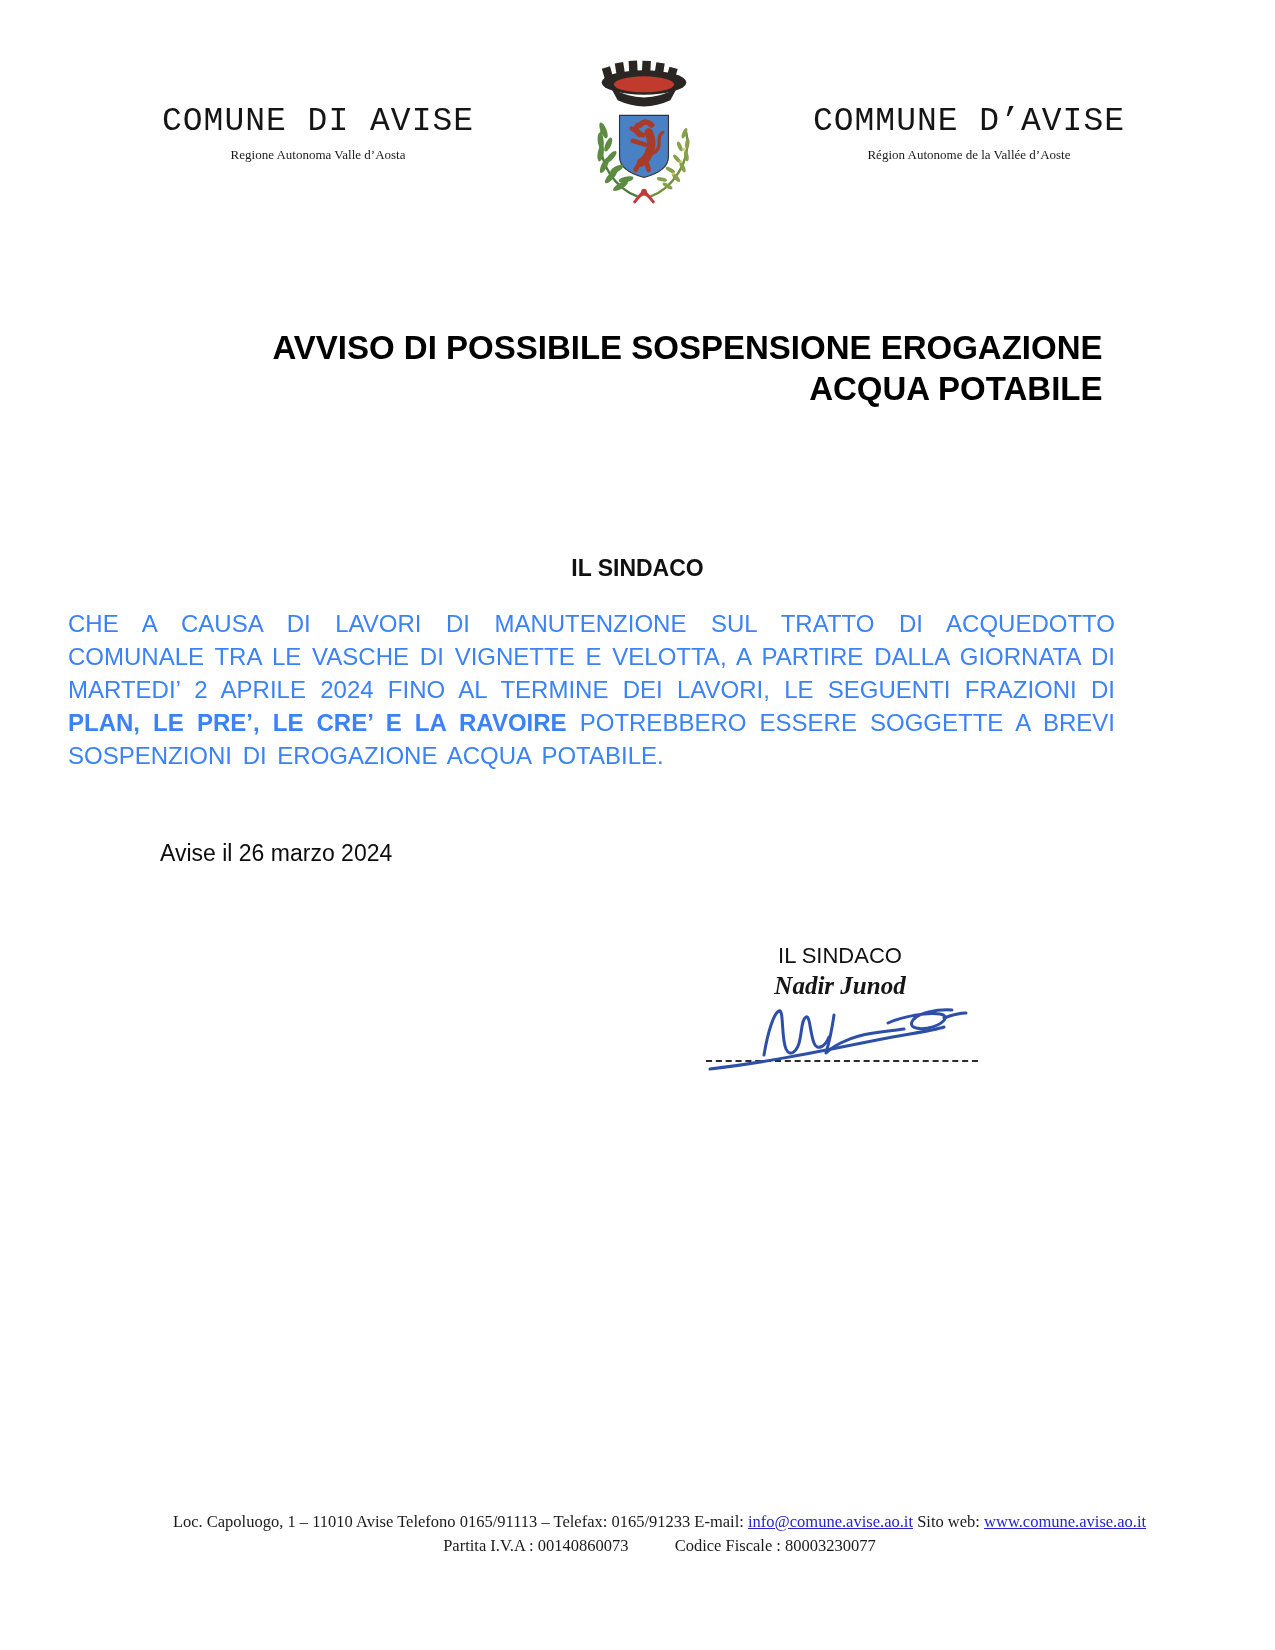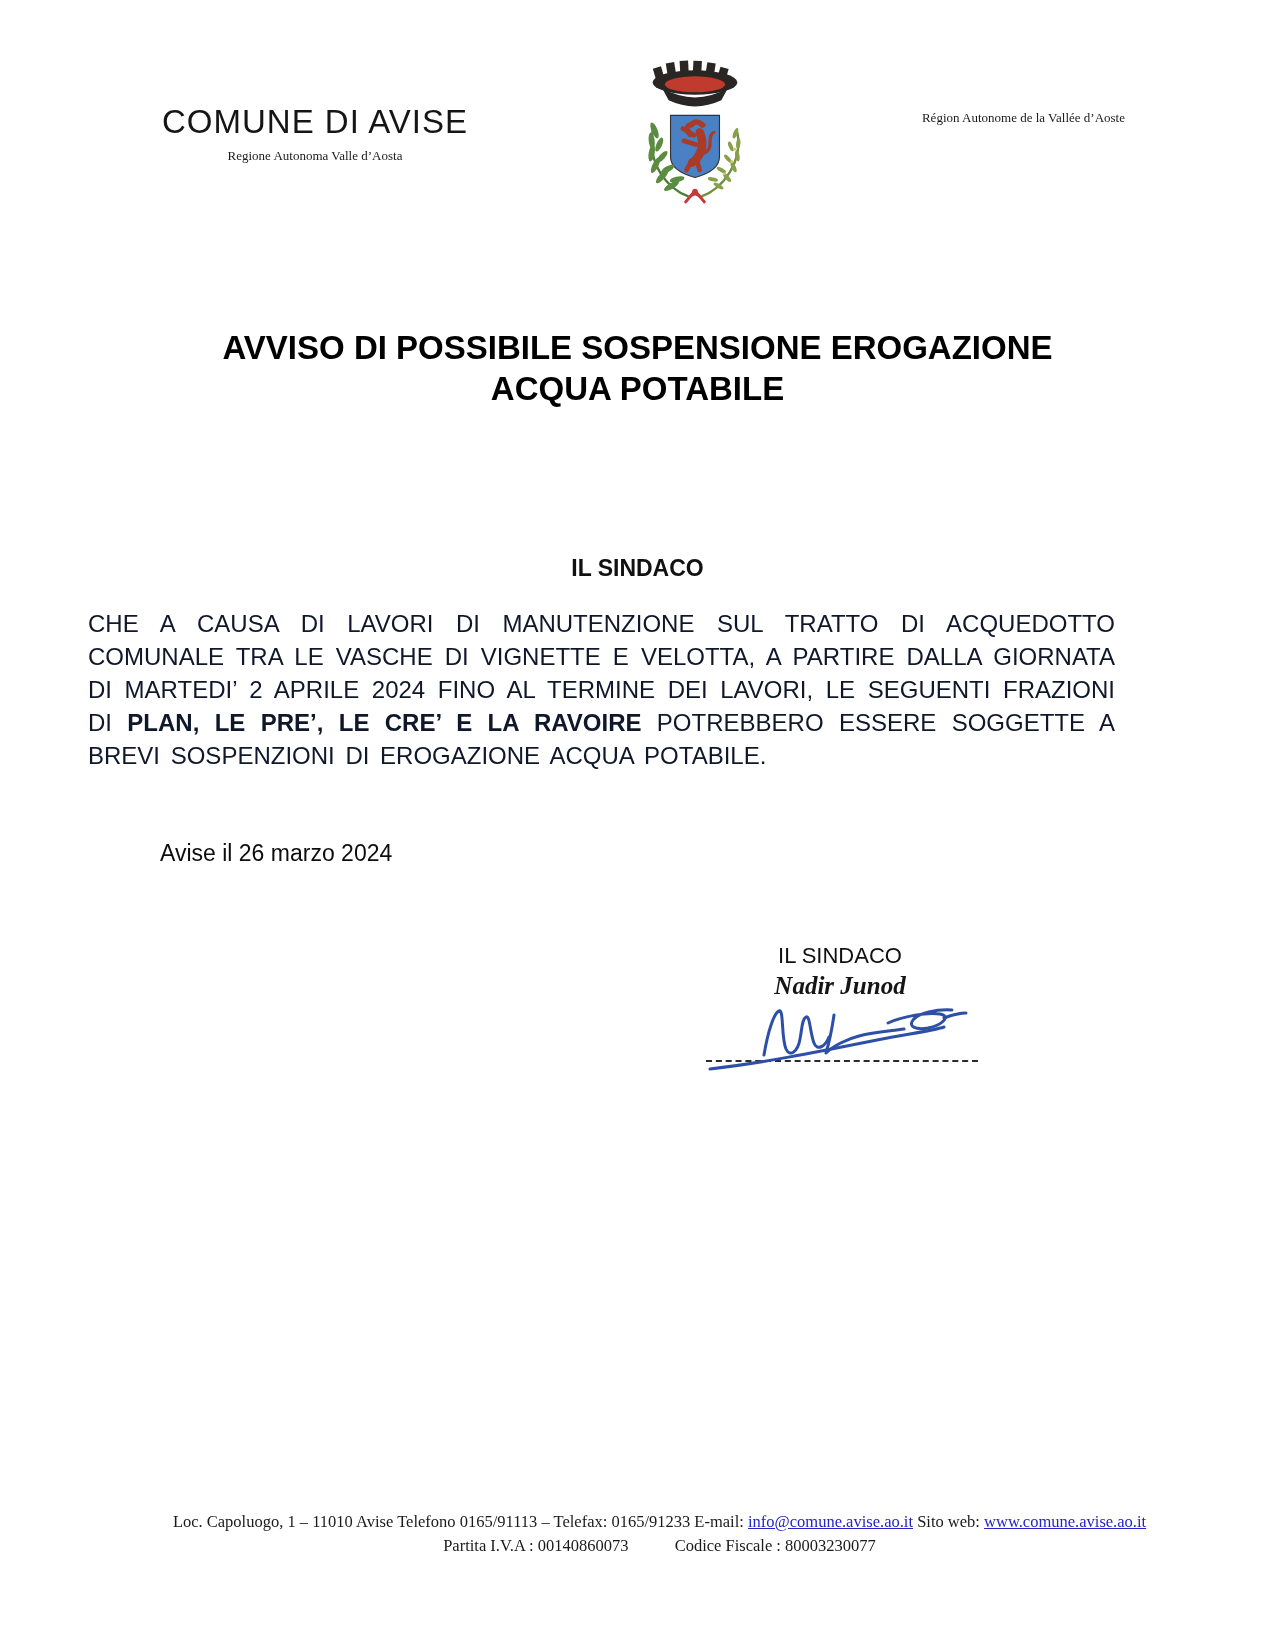--- a/index.html
+++ b/index.html
@@ -15,65 +15,65 @@
 
   
   .header {
     display:flex;
     justify-content:space-between;
     align-items:flex-start;
     padding:55px 150px 0 162px;
   }
   .org { text-align:center; padding-top:48px; }
   .org-title {
-    font-family:Liberation Sans, sans-serif;
+    font-family:Liberation Mono, monospace;
     font-size:33px;
     letter-spacing:1px;
     white-space:nowrap;
     color:#151515;
   }
   .org-sub {
     font-family:"Liberation Serif", serif;
     font-size:13px;
     margin-top:7px;
     color:#1a1a1a;
   }
   .crest { width:160px; height:150px; flex:0 0 auto; }
 
   
   .doc-title {
     margin:122px auto 0 auto;
     width:930px;
-    text-align:center;
+    text-align:right;
     font-weight:bold;
     font-size:33px;
     line-height:41px;
     color:#000;
   }
   .h-sindaco {
     margin-top:146px;
     text-align:center;
     font-weight:bold;
     font-size:23px;
     line-height:27px;
   }
   .h-avvisa {
     margin-top:44px;
     text-align:center;
     font-weight:bold;
     font-size:23px;
     line-height:27px;
   }
   .body-par {
-    margin:25px 160px 0 88px;
+    margin:25px 160px 0 68px;
     text-align:justify;
     font-size:24px;
     line-height:33px;
     word-spacing:4px;
-    color:#0f172a;
+    color:#3b82f6;
   }
   .body-par .bold { font-weight:bold; }
   .dateline {
     margin:68px 0 0 160px;
     font-size:23px;
     color:#0d0d0d;
   }
 
   
   .sig-block {
@@ -186,20 +186,21 @@
         <g stroke="#c43a3a" stroke-width="3" fill="none" stroke-linecap="round">
           <path d="M85,142 l-10,12"></path>
           <path d="M85,142 l10,12"></path>
           <path d="M79,149 q6,-7 12,0"></path>
         </g>
         <circle cx="85" cy="143" r="3" fill="#c43a3a"></circle>
       </svg>
     </div>
 
     <div class="org">
+      <div class="org-title">COMMUNE D’AVISE</div>
       <div class="org-sub">Région Autonome de la Vallée d’Aoste</div>
     </div>
   </div>
 
   <div class="doc-title">AVVISO DI POSSIBILE SOSPENSIONE EROGAZIONE ACQUA POTABILE</div>
 
   <div class="h-sindaco">IL SINDACO</div>
 
   <div class="body-par"><span>CHE A CAUSA DI LAVORI DI MANUTENZIONE SUL TRATTO DI ACQUEDOTTO COMUNALE TRA LE VASCHE DI VIGNETTE E VELOTTA, A PARTIRE DALLA GIORNATA DI MARTEDI’ 2 APRILE 2024 FINO AL TERMINE DEI LAVORI, LE SEGUENTI FRAZIONI DI </span><span class="bold">PLAN, LE PRE’, LE CRE’ E LA RAVOIRE</span><span> POTREBBERO ESSERE SOGGETTE A BREVI SOSPENZIONI DI EROGAZIONE ACQUA POTABILE.</span></div>
 

